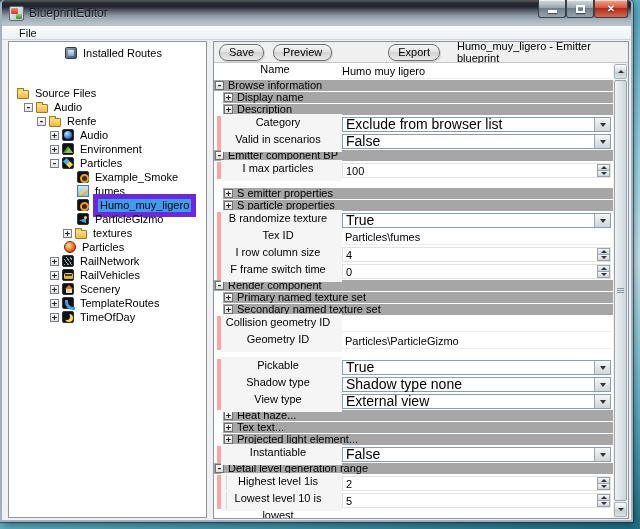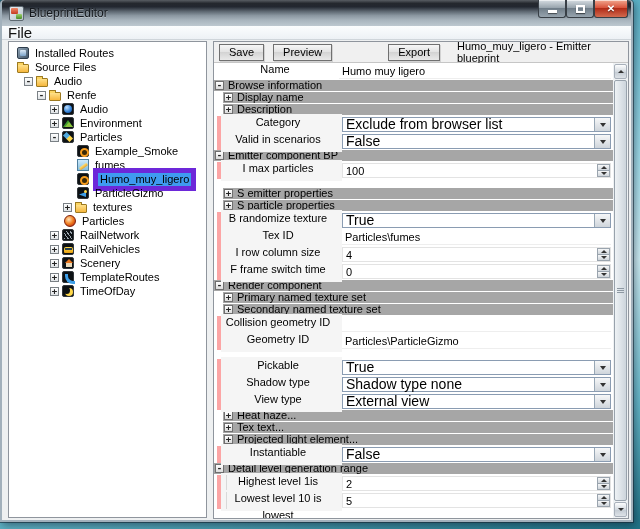--- a/index.html
+++ b/index.html
@@ -29,21 +29,21 @@
   .wbtn.min, .wbtn.max { width:28px; }
   .wbtn.close { width:34px;
     background:linear-gradient(#f2a78f 0%,#d9543d 45%,#b12c18 50%,#d26l4f 100%);
     background:linear-gradient(#f2a78f 0%,#d9543d 45%,#b12c18 50%,#d26a4f 100%); }
   .glyph-min { width:9px; height:3px; background:#fff; box-shadow:0 1px 1px rgba(0,0,0,.5); margin-top:6px; }
   .glyph-max { width:9px; height:8px; border:2px solid #fff; box-shadow:0 1px 1px rgba(0,0,0,.5); }
   .glyph-close { color:#fff; font-size:10px; font-weight:bold; text-shadow:0 1px 1px rgba(0,0,0,.5); }
 
   .menubar { height:14px; background:linear-gradient(#fbfdfe,#edf1f5); border-bottom:1px solid #cfd5da;
     display:flex; align-items:center; }
-  .menu-item { font-size:15px; color:#111; padding:0 6px; line-height:14px; }
+  .menu-item { font-size:11px; color:#111; padding:0 17px; line-height:14px; }
 
   .client { position:relative; height:480px; background:#eef0f1; }
 
   
   .tree-panel { position:absolute; left:6px; top:1px; width:199px; height:477px;
     background:#fff; border:1px solid #8f959d; overflow:hidden; padding-top:4px; }
   .trow { display:flex; align-items:center; height:14px; white-space:nowrap; }
   .texp { width:9px; height:9px; flex:none; border:1px solid #7a8085; margin-right:3px;
     background:linear-gradient(#ffffff,#dfe3e6); font:bold 9px/7px "DejaVu Sans Mono", monospace;
     text-align:center; color:#222; }
@@ -98,21 +98,21 @@
     border-radius:50%; background:#ffd84a; }
   .ticon-timeofday::after { content:''; position:absolute; left:0; top:1px; width:7px; height:7px;
     border-radius:50%; background:#0d1114; }
 
   
   .prop-panel { position:absolute; left:211px; top:1px; width:416px; height:478px;
     background:#fff; border:1px solid #8f959d; display:flex; flex-direction:column; }
   .ed-toolbar { height:21px; flex:none; background:#f0f0f0; border-bottom:1px solid #c6c6c6;
     display:flex; align-items:center; }
   .tbtn { font-family:"Liberation Sans", sans-serif; font-size:11px; color:#000; height:17px; padding:0 9px;
-    border:1px solid #707070; border-radius:0;
+    border:1px solid #707070; border-radius:8px;
     background:linear-gradient(#f7f7f7,#e3e3e3 45%,#d2d2d2 46%,#e9e9e9); box-shadow:1px 1px 0 rgba(0,0,0,.12); }
   .tbtn.save { margin-left:5px; }
   .tbtn.preview { margin-left:9px; }
   .tbtn.export { margin-left:56px; }
   .ed-title { font-size:11px; color:#000; margin-left:17px; }
 
   .ed-body { flex:1; display:flex; overflow:hidden; }
   .rows { flex:1; background:#fff; overflow:hidden; }
 
   .hrow { height:11px; margin-bottom:1px; background:var(--section-header,#a6a6a6);
@@ -182,26 +182,26 @@
         </div>
       </div>
     </div>
 
     <div class="menubar">
       <span class="menu-item">File</span>
     </div>
 
     <div class="client">
       <div class="tree-panel" id="tree">
-          <div class="trow" style="padding-left: 2px;">
+          <div class="trow" style="padding-left: 2px; margin-left: 48px;">
             <span class="texp-sp root"></span>
             <span class="ticon ticon-routes"></span>
             <span class="tlabel">Installed Routes</span>
           </div>
-          <div class="trow" style="padding-left: 2px;">
+          <div class="trow" style="padding-left: 2px; margin-top: 26px;">
             <span class="texp-sp root"></span>
             <span class="ticon ticon-folder"></span>
             <span class="tlabel">Source Files</span>
           </div>
           <div class="trow" style="padding-left: 15px;">
             <span class="texp">-</span>
             <span class="ticon ticon-folder"></span>
             <span class="tlabel">Audio</span>
           </div>
           <div class="trow" style="padding-left: 28px;">

